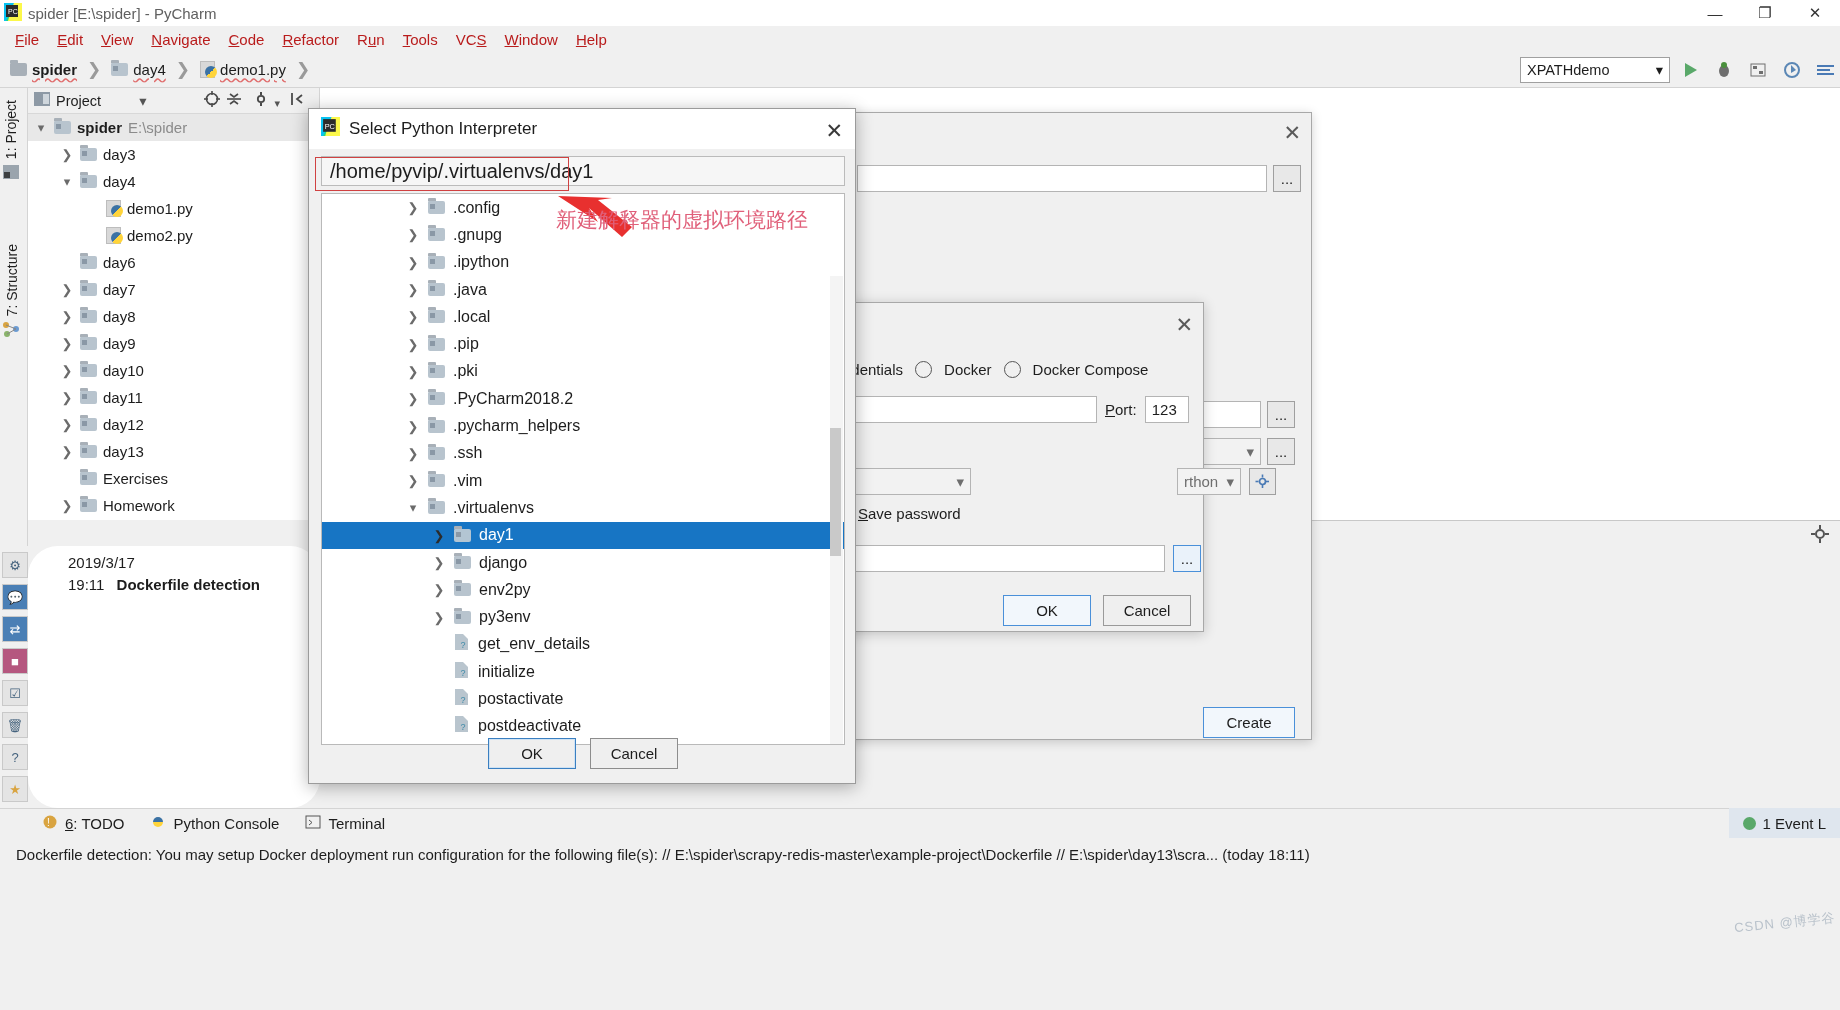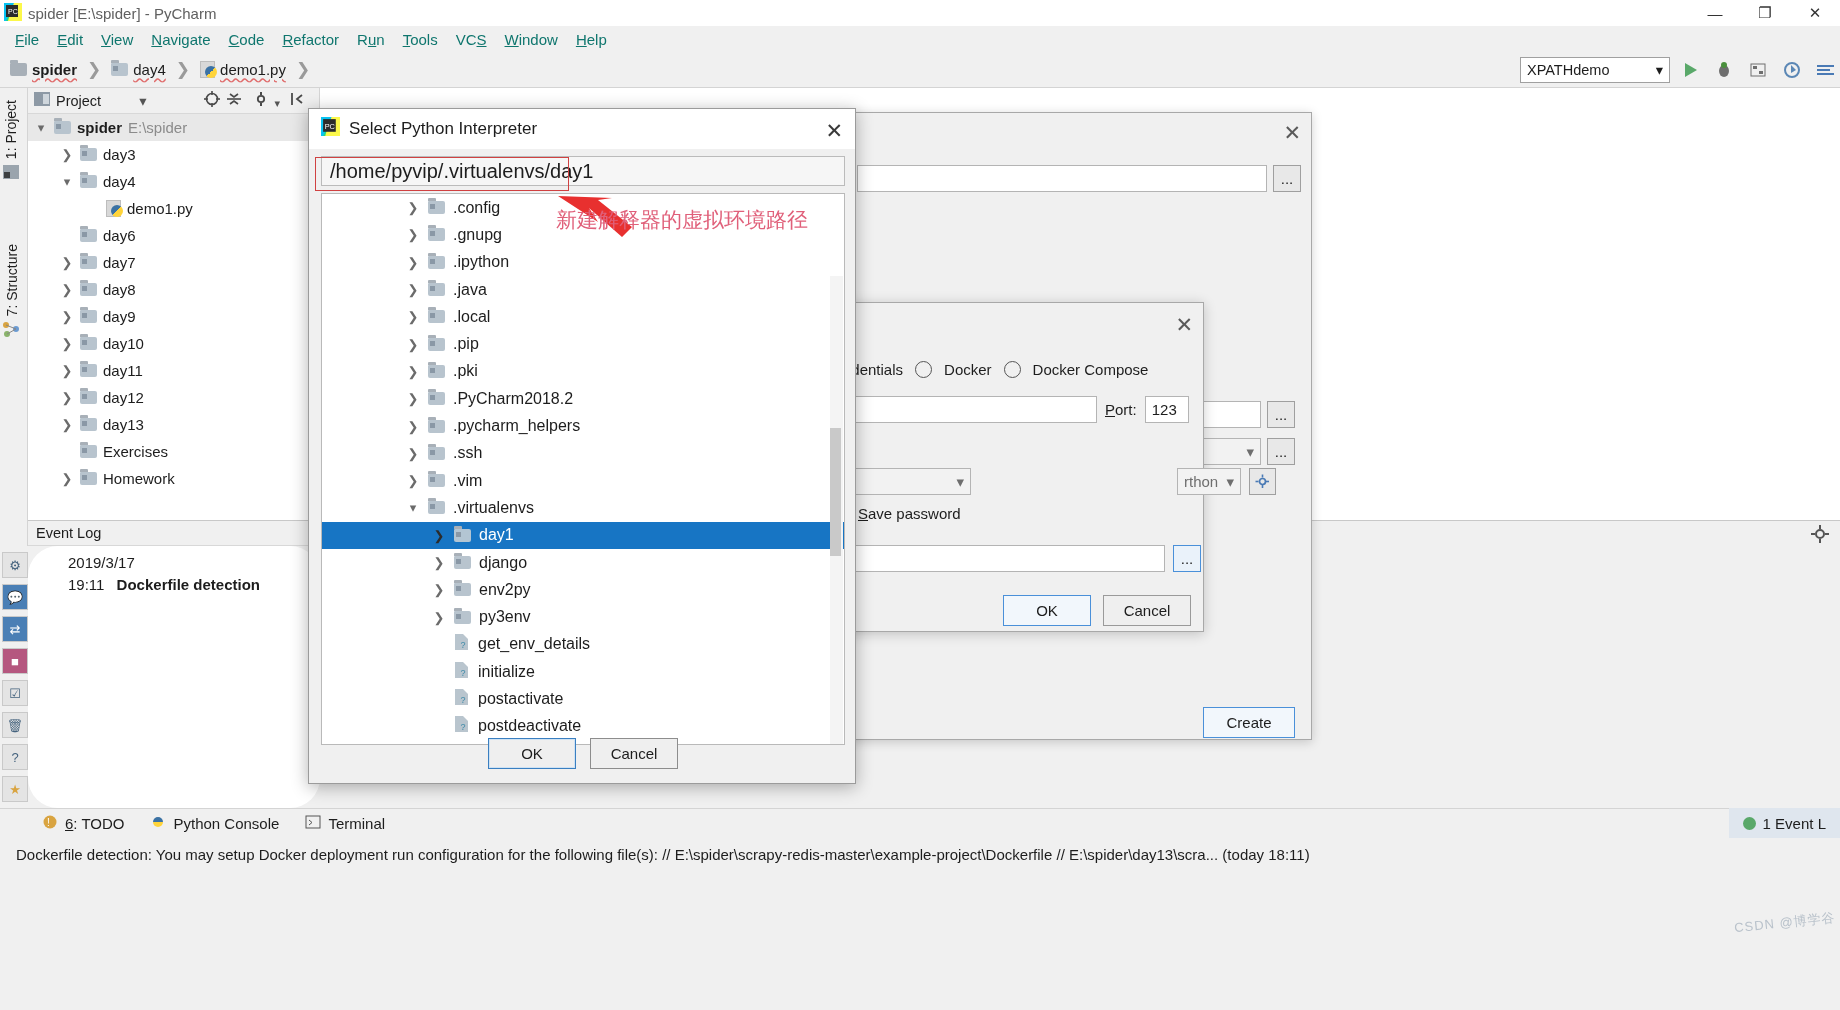--- a/index.html
+++ b/index.html
@@ -22,21 +22,21 @@
   .titlebar .title { font-size: 15px; color: #606060; }
   .win-btns { position: absolute; right: 0; top: 0; height: 26px; display: flex; }
   .win-btn { width: 50px; height: 26px; display:flex; align-items:center; justify-content:center;
              font-size: 15px; color: #333; }
 
   
   .menubar {
     position: absolute; top: 26px; left: 0; width: 1840px; height: 26px;
     background: #f0f0f0; display: flex; align-items: center; padding-left: 6px;
   }
-  .menu-item { padding: 2px 9px; font-size: 15px; color: #0f766e; }
+  .menu-item { padding: 2px 9px; font-size: 15px; color: #b91c1c; }
   .menu-item u { text-decoration: underline; }
 
   
   .navbar {
     position: absolute; top: 52px; left: 0; width: 1840px; height: 36px;
     background: #f0f0f0; display: flex; align-items: center; padding-left: 10px;
     border-bottom: 1px solid #d4d4d4;
   }
   .crumb { display: flex; align-items: center; gap: 5px; font-size: 15px; }
   .crumb .sep { color: #9a9a9a; margin: 0 5px; font-size: 17px; }
@@ -339,20 +339,25 @@
         <div class="trow" style="padding-left: 32px;">
           <span class="chev">▾</span>
           <span class="folder-ico blue"></span>
           <span>day4</span>
         </div>
         <div class="trow" style="padding-left: 58px;">
           <span class="chev"></span>
           <span class="py-ico"></span>
           <span>demo1.py</span>
         </div>
+        <div class="trow" style="padding-left: 58px;">
+          <span class="chev"></span>
+          <span class="py-ico"></span>
+          <span>demo2.py</span>
+        </div>
         <div class="trow" style="padding-left: 32px;">
           <span class="chev"></span>
           <span class="folder-ico blue"></span>
           <span>day6</span>
         </div>
         <div class="trow" style="padding-left: 32px;">
           <span class="chev">❯</span>
           <span class="folder-ico blue"></span>
           <span>day7</span>
         </div>
@@ -404,23 +409,20 @@
   <div class="gearbtn">
     <svg width="20" height="20" viewBox="0 0 20 20">
         <circle cx="10" cy="10" r="4" fill="none" stroke="#555" stroke-width="2"></circle>
         <rect x="9" y="1" width="2" height="4" fill="#555"></rect>
         <rect x="9" y="15" width="2" height="4" fill="#555"></rect>
         <rect x="1" y="9" width="4" height="2" fill="#555"></rect>
         <rect x="15" y="9" width="4" height="2" fill="#555"></rect>
       </svg>
   </div>
 
-  <div class="evthdr">
-    <span>Event Log</span>
-  </div>
   <div class="evt-icons">
     <div class="evt-ico">⚙</div>
     <div class="evt-ico" style="background:#4a7fb5;color:#fff">💬</div>
     <div class="evt-ico" style="background:#4a7fb5;color:#fff">⇄</div>
     <div class="evt-ico" style="background:#b5577f;color:#fff">■</div>
     <div class="evt-ico">☑</div>
     <div class="evt-ico">🗑</div>
     <div class="evt-ico">?</div>
     <div class="evt-ico" style="color:#d9a441">★</div>
   </div>

